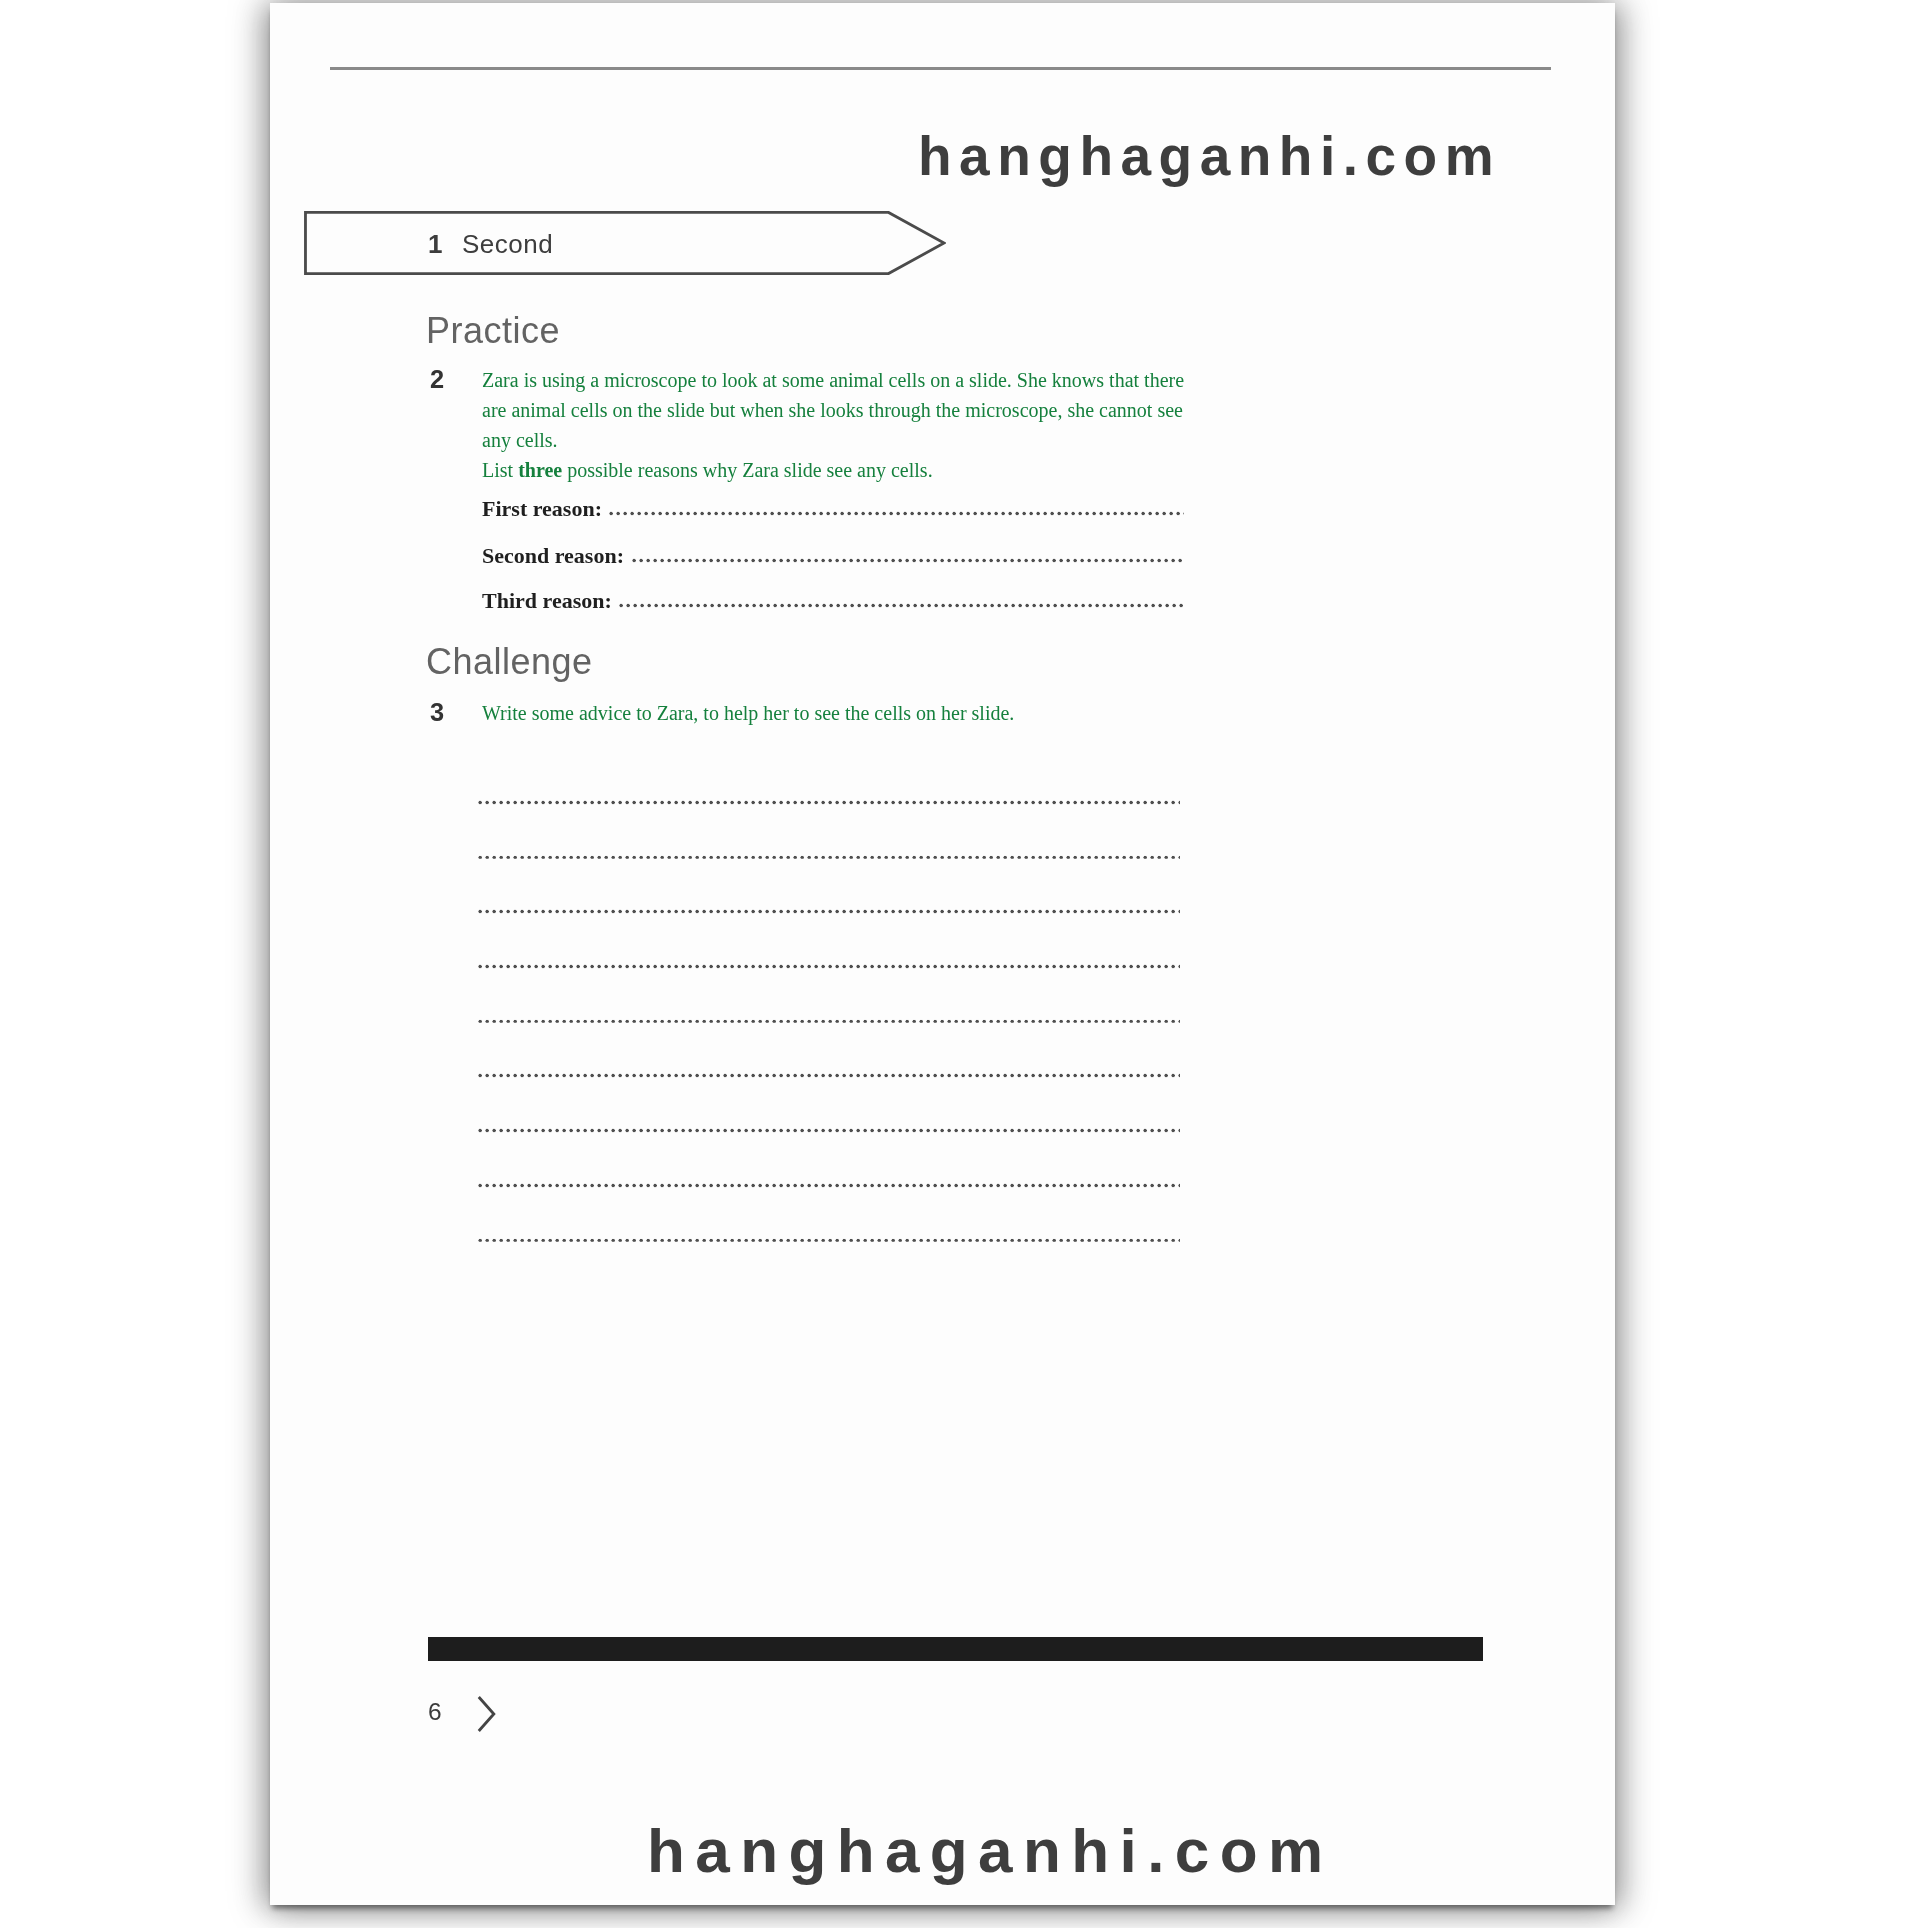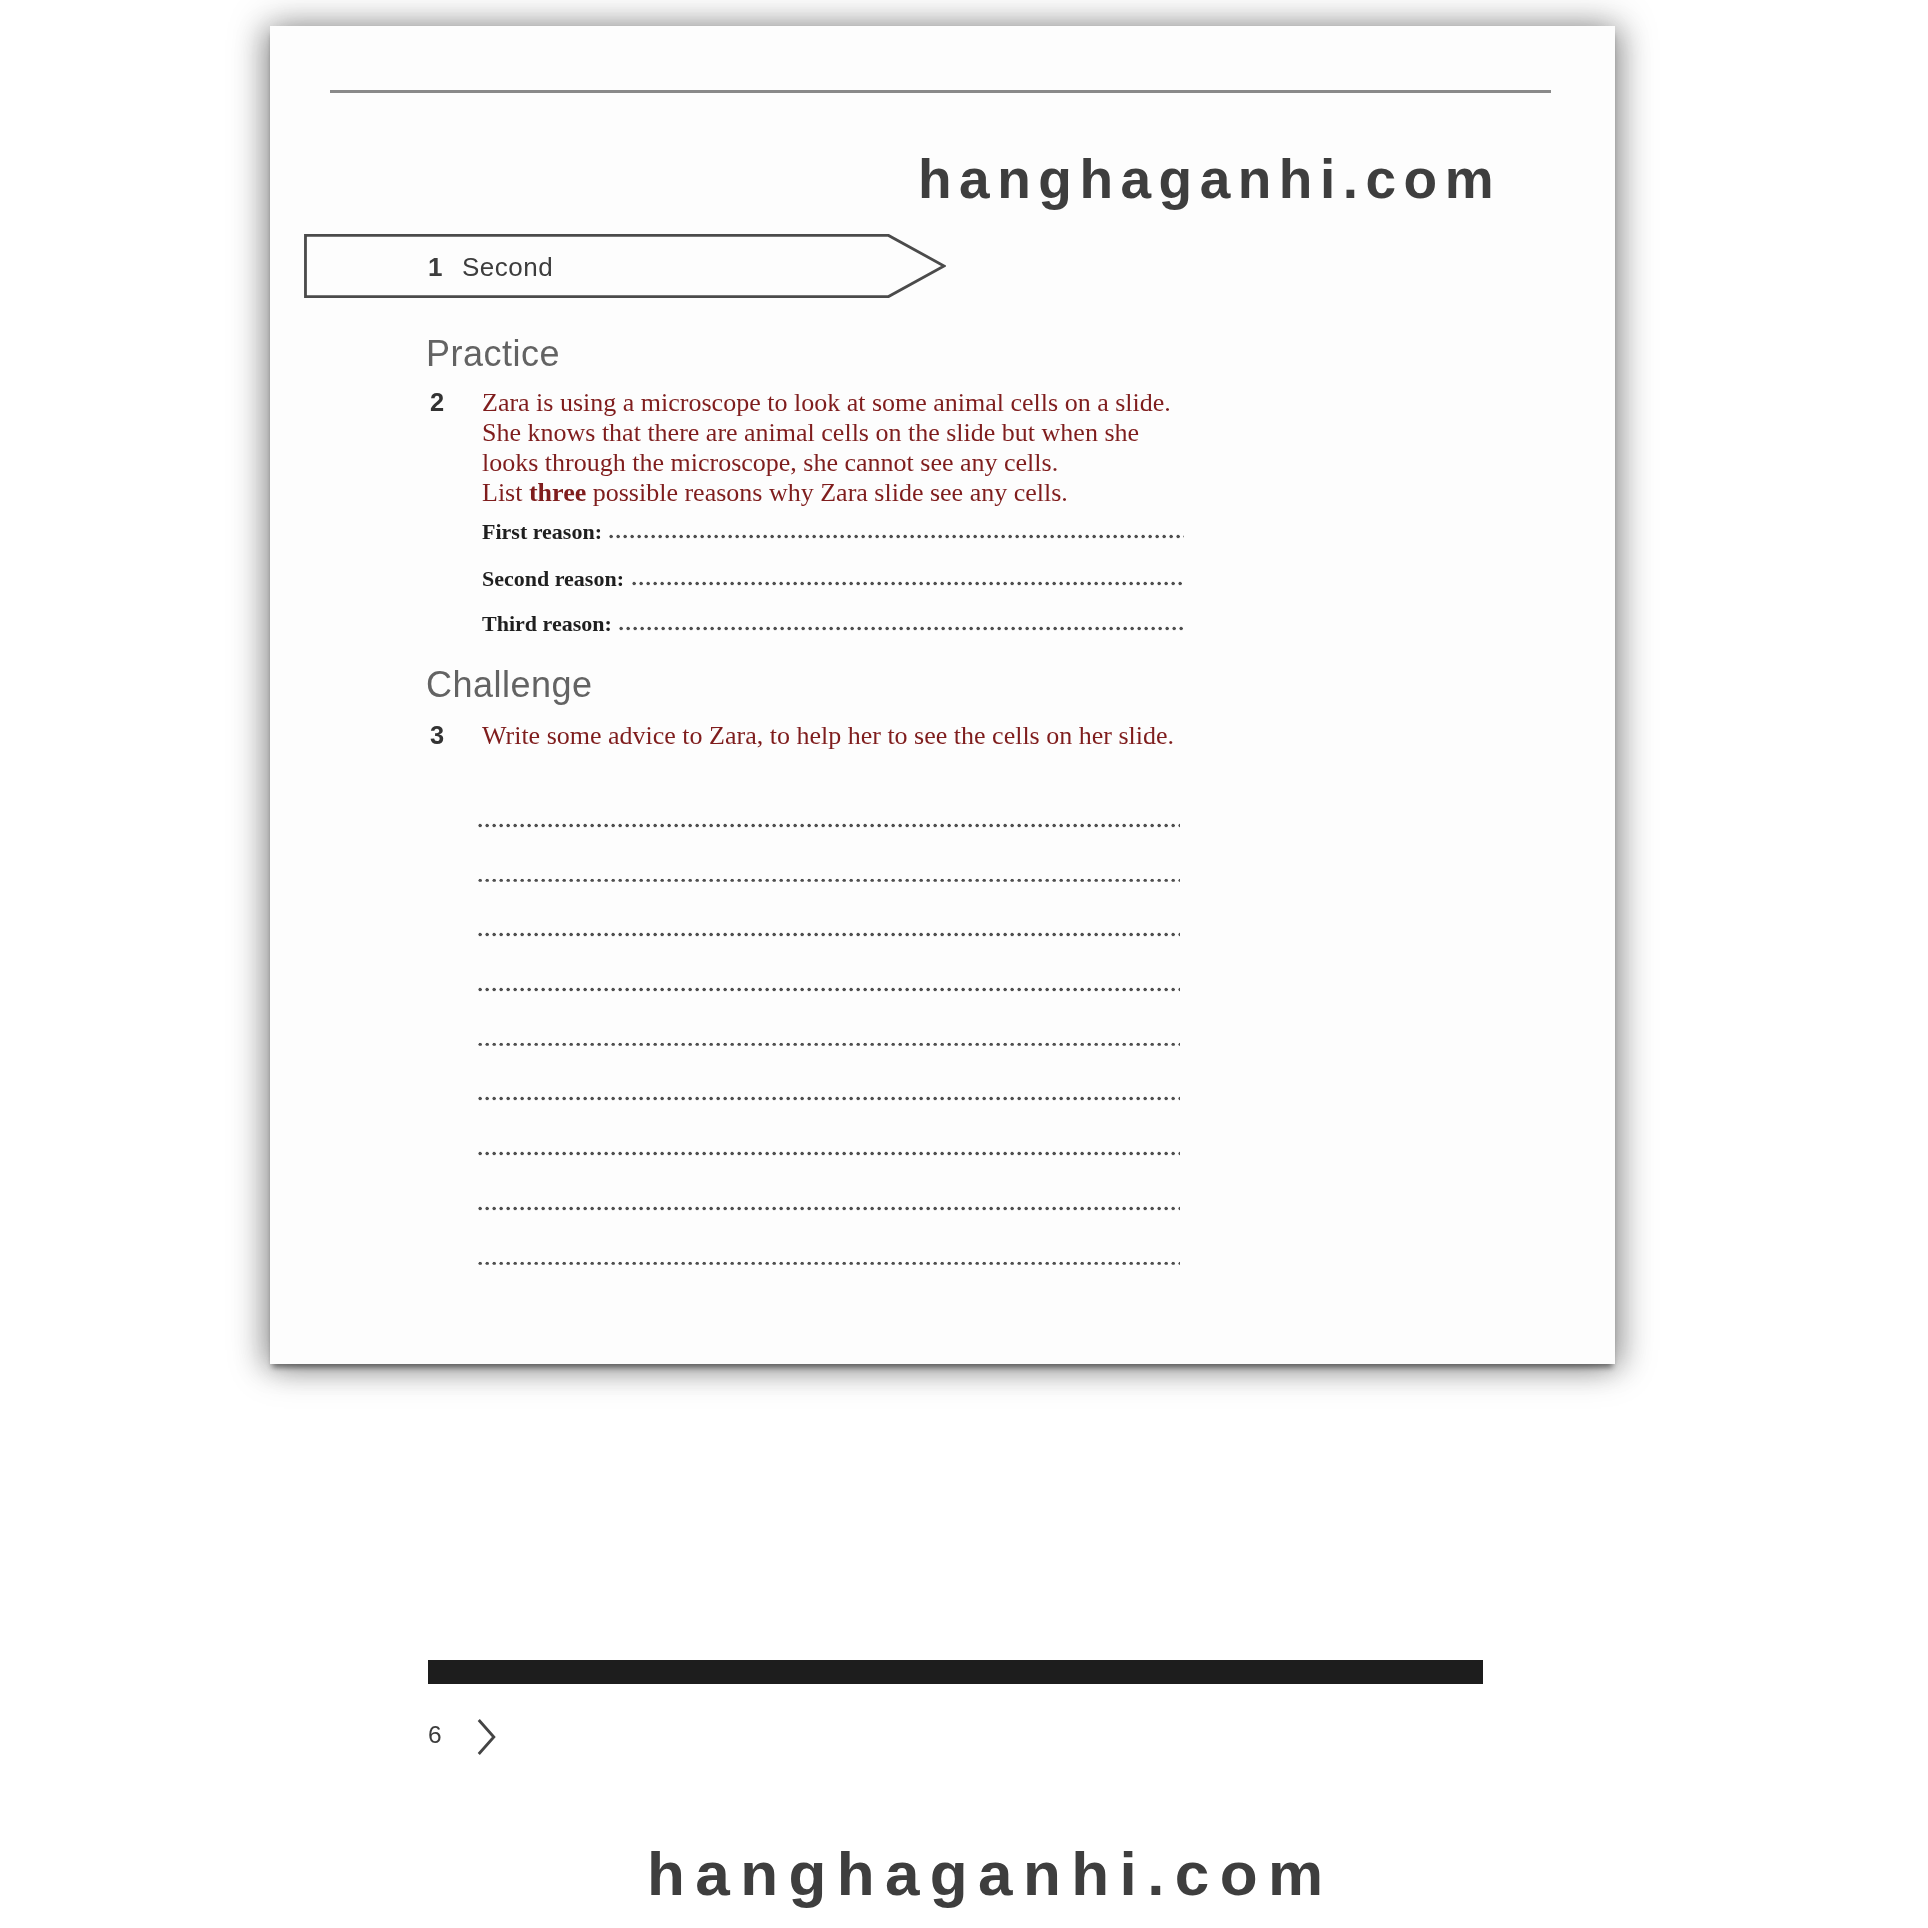--- a/index.html
+++ b/index.html
@@ -3,21 +3,21 @@
 <meta charset="utf-8">
 <style>
   html,body{margin:0;padding:0;}
   body{
     width:1928px;height:1928px;position:relative;
     background:#ffffff;
     font-family:"Liberation Sans", sans-serif;
     overflow:hidden;
   }
   .page{
-    position:absolute;left:270px;top:26px;width:1345px;height:1338px;
+    position:absolute;left:270px;top:3px;width:1345px;height:1902px;
     background:#fdfdfd;
     box-shadow:0 0 36px 3.8px rgba(0,0,0,0.25),
                -9.4px 3.8px 26px rgba(0,0,0,0.18),
                9.4px 3.8px 26px rgba(0,0,0,0.18),
                0 5.6px 5.6px -1.9px rgba(0,0,0,0.45);
   }
   .top-rule{
     position:absolute;left:60px;top:64px;width:1221px;height:2.8px;
     background:#8a8a8a;
   }
@@ -52,21 +52,21 @@
   .heading-practice{top:307px;text-align:right;}
   .heading-challenge{top:638px;}
   .q-num{
     position:absolute;left:160px;
     font-size:25.4px;font-weight:700;color:#333333;
   }
   .q2-num{top:362px;}
   .q3-num{top:695px;}
   .serif-text{
     font-family:"Liberation Serif", serif;
-    font-size:26px;line-height:30px;color:#7f1d1d;
+    font-size:20px;line-height:30px;color:#15803d;
   }
   .q2-text{
     position:absolute;left:212px;top:362px;width:718px;
   }
   .q2-instruction{
     position:absolute;left:212px;top:452px;width:734px;
   }
   .q3-text{
     position:absolute;left:212px;top:695px;width:753px;
   }

